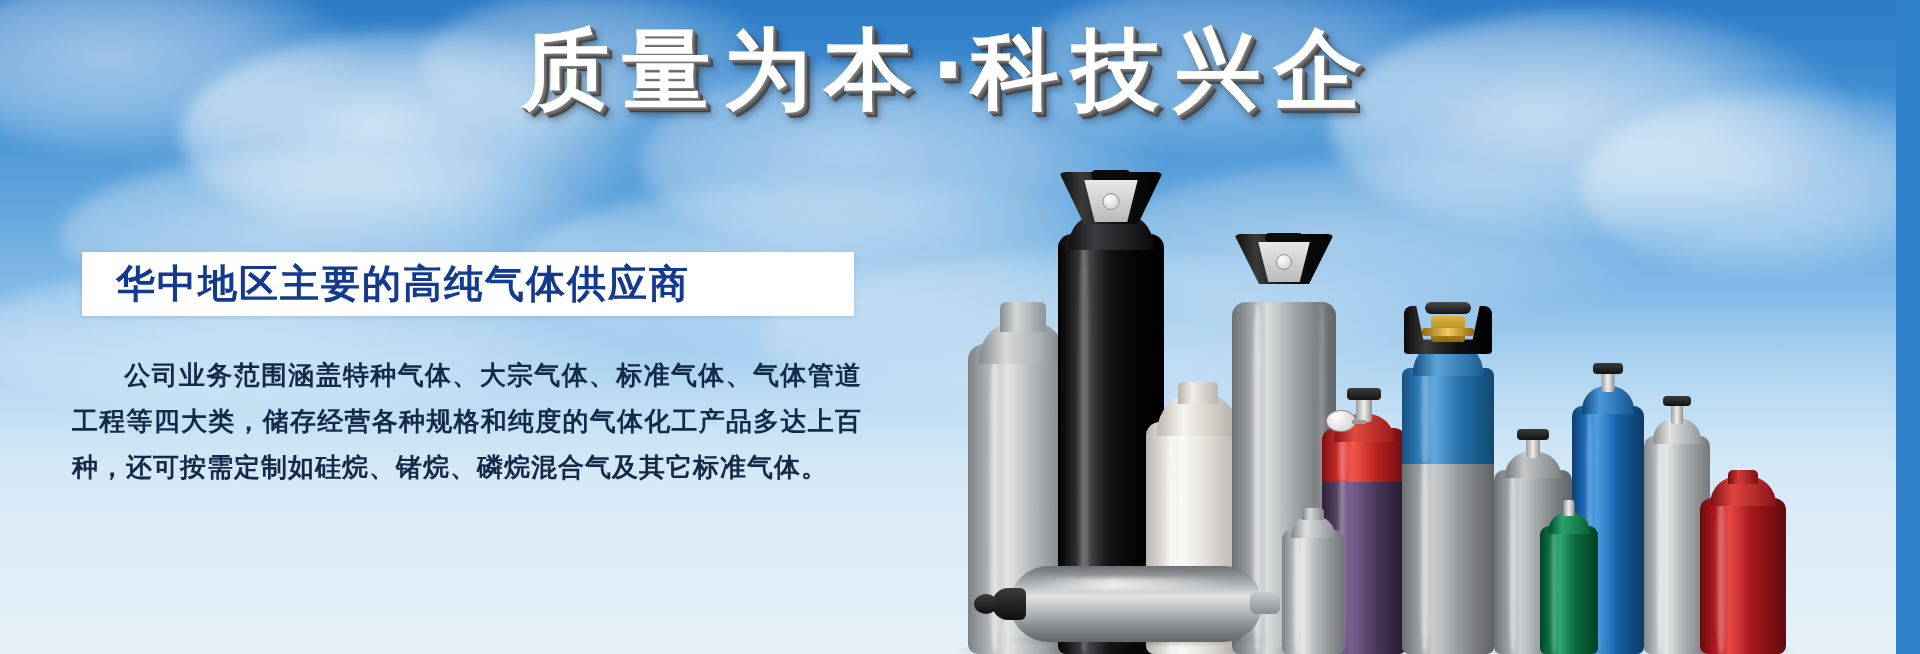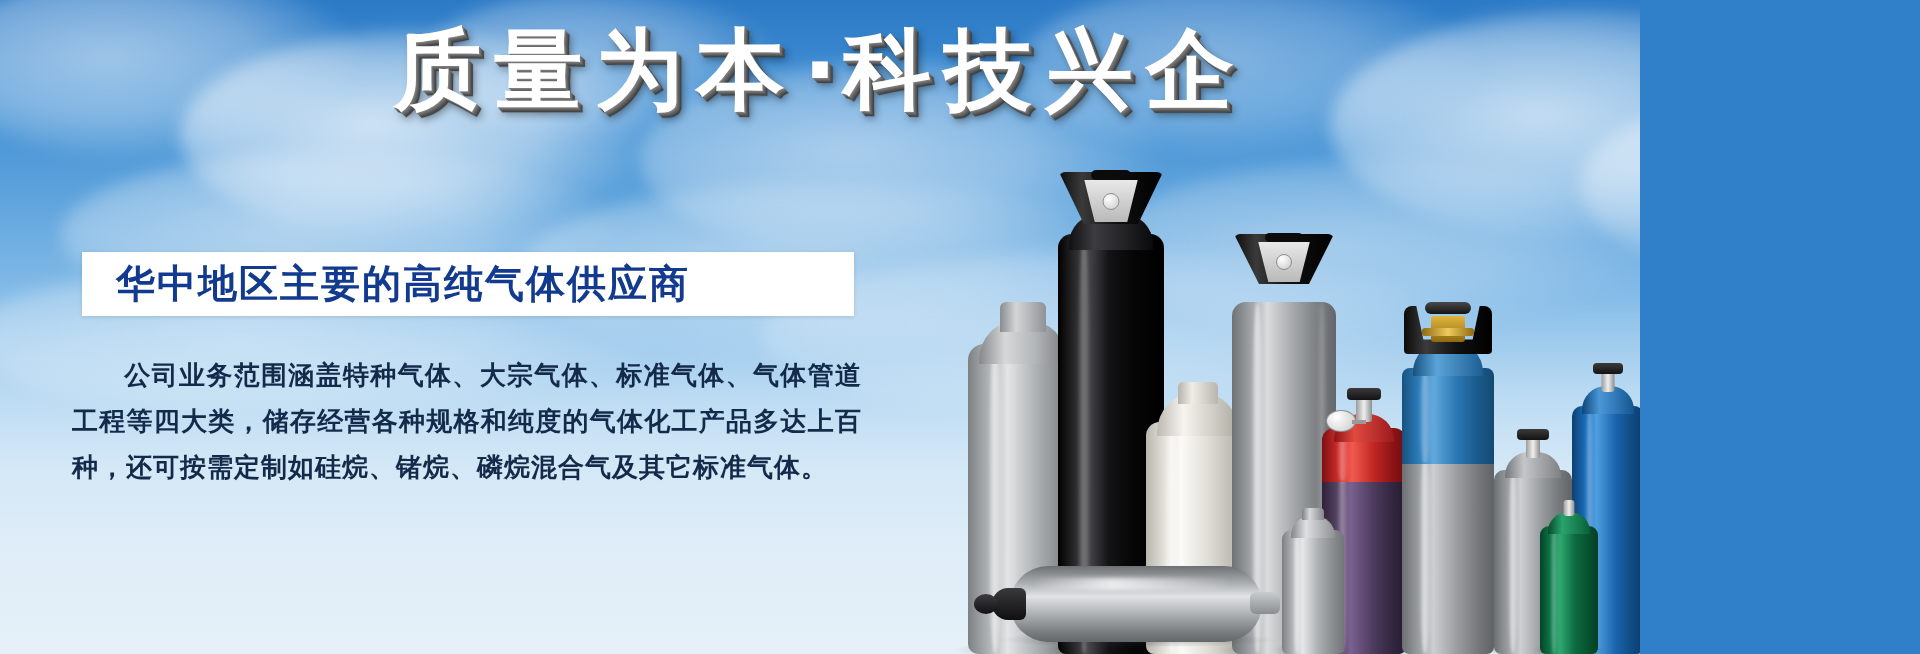--- a/index.html
+++ b/index.html
@@ -1,21 +1,21 @@
 <!DOCTYPE html>
 <html><head>
 <meta charset="utf-8">
 <style>
   * { margin:0; padding:0; box-sizing:border-box; }
   html,body { width:1920px; height:654px; overflow:hidden; }
   body { font-family:"Liberation Sans", sans-serif; background:#2f7fc9; }
 
   #banner {
     position:relative;
-    width:1640px; height:654px;
+    width:1896px; height:654px;
     overflow:hidden;
     background:
       linear-gradient(180deg,
         #2c7ac6 0%,
         #3f8ed3 14%,
         #5ea3dc 30%,
         #87bde8 46%,
         #a9d1ef 60%,
         #bedcf2 72%,
         #c9e1f3 84%,

